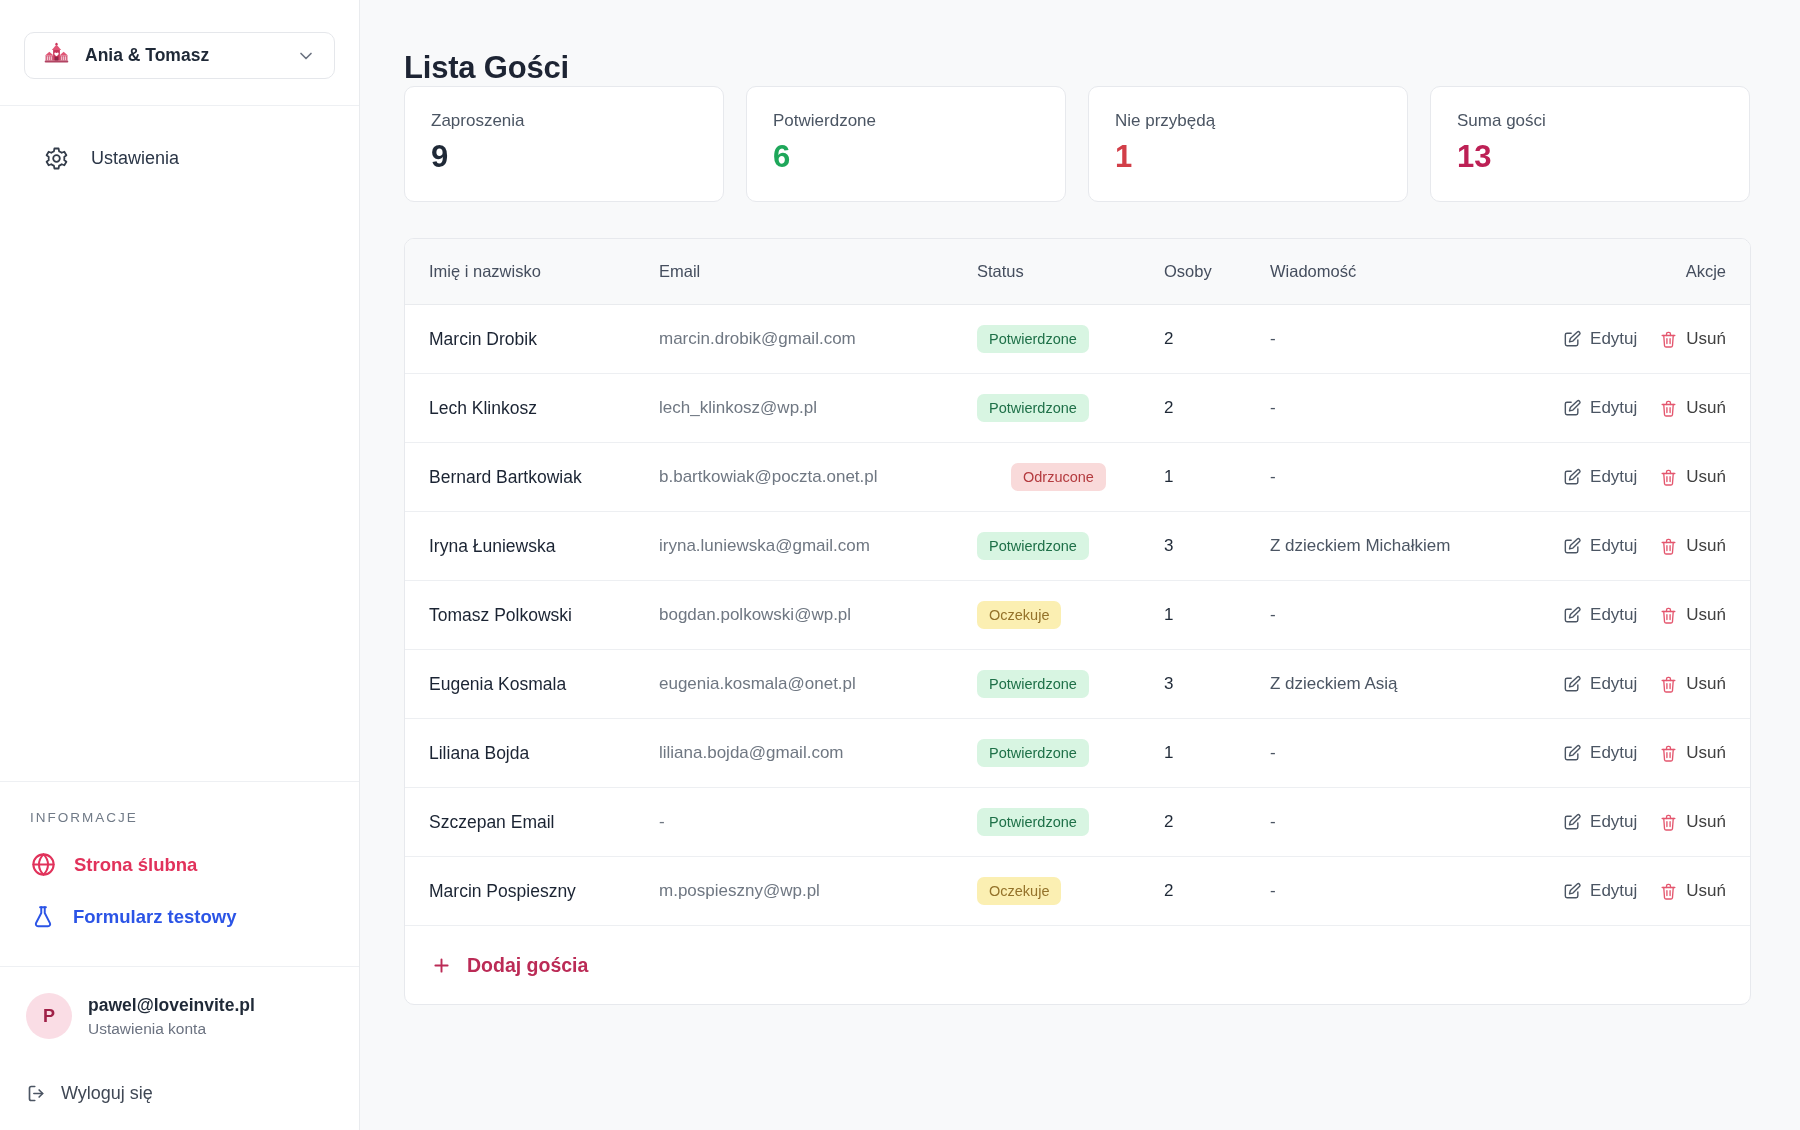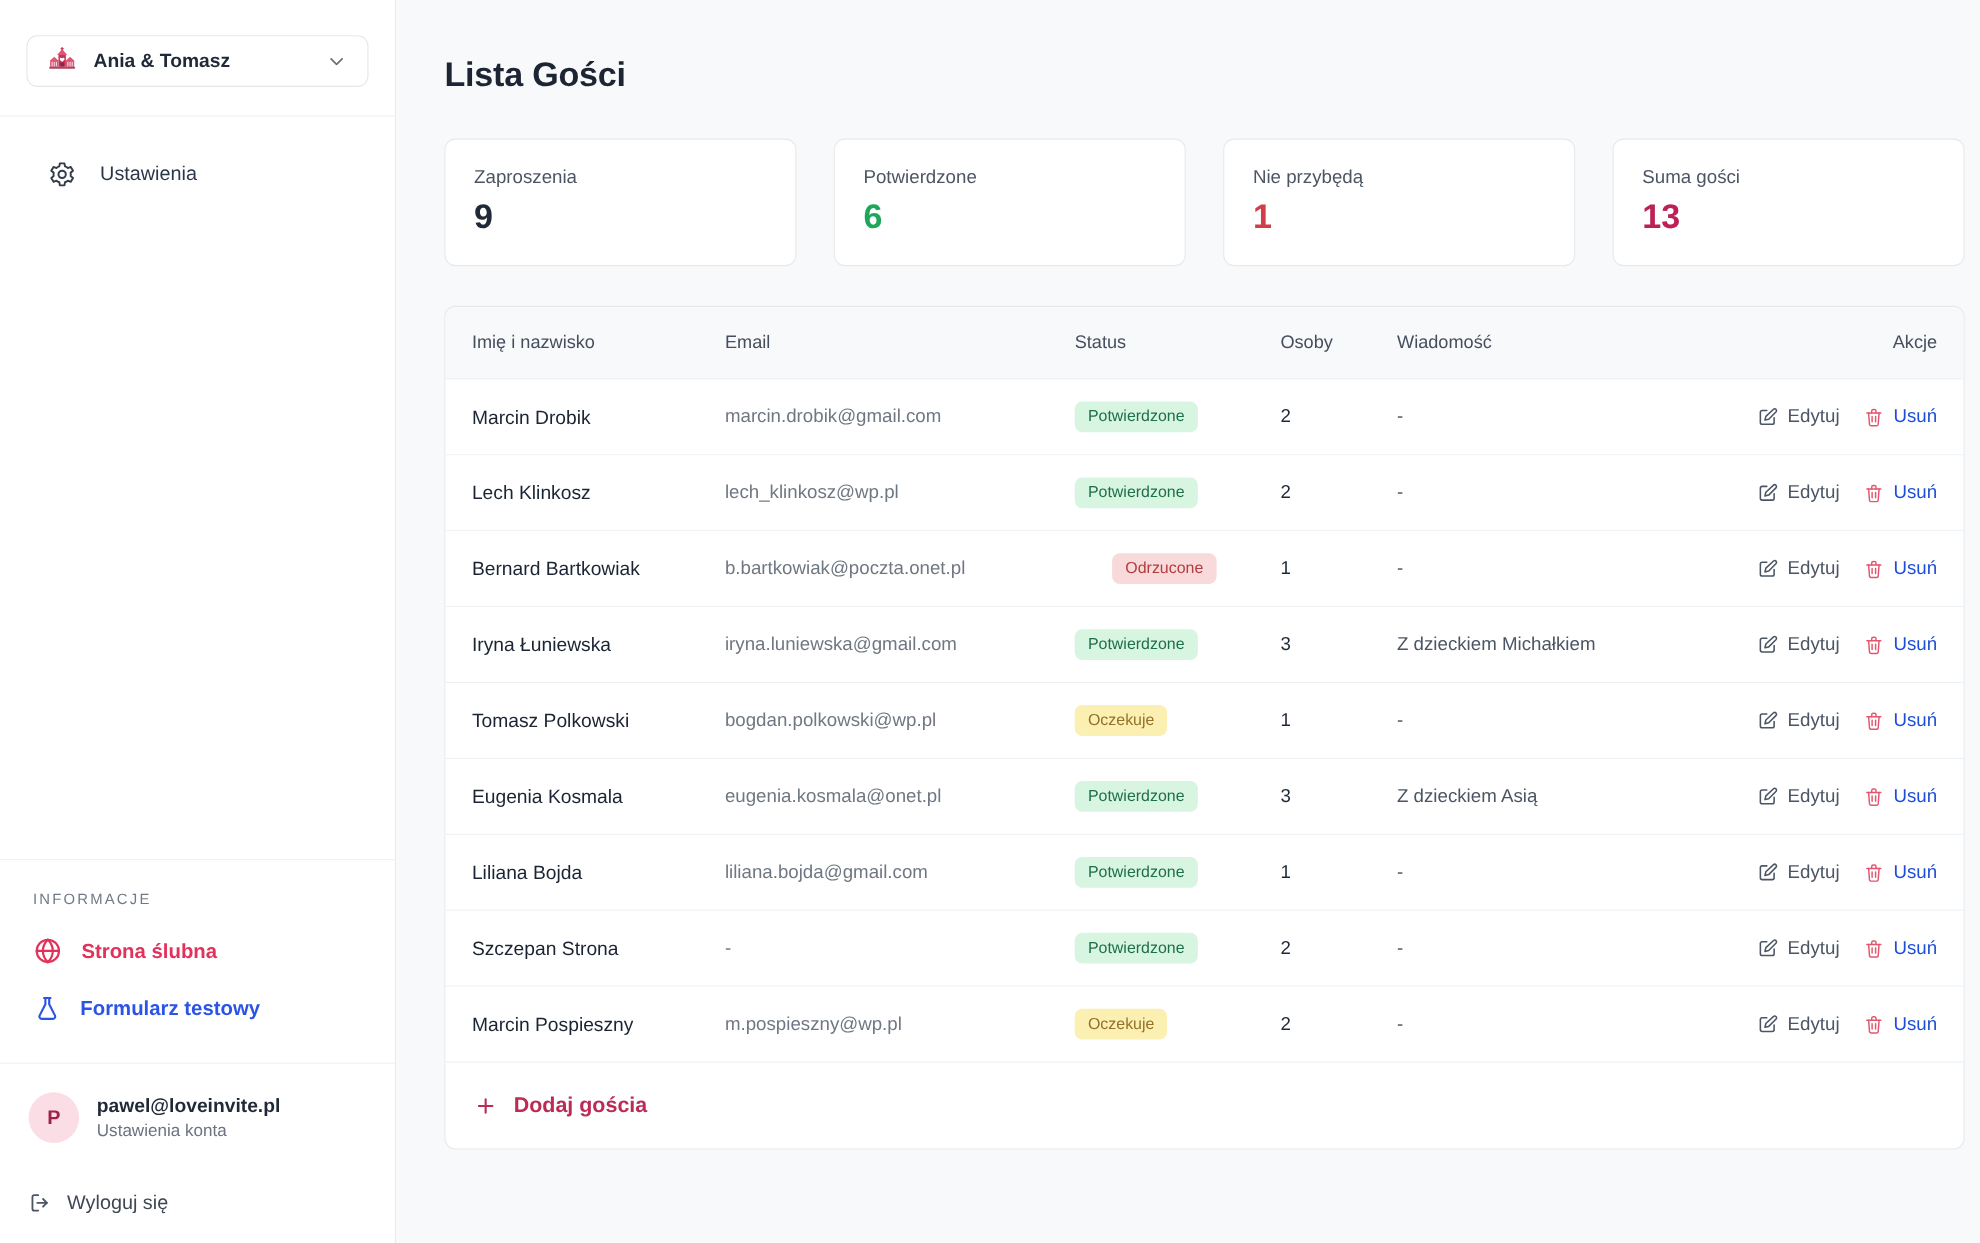--- a/index.html
+++ b/index.html
@@ -59,21 +59,21 @@
   }
   .user-email { font-size:17.5px; font-weight:600; color:#1f2937; }
   .user-sub { font-size:15.5px; color:#6b7280; margin-top:4px; }
   .logout-row {
     margin-top:44px; display:flex; align-items:center; gap:14px;
     color:#3f4754; font-size:18px; cursor:pointer;
   }
   
   .main { flex:1; padding:50px 49px 0 44px; }
   .page-title { font-size:31px; font-weight:700; color:#1d2433; letter-spacing:-0.2px; }
-  .stats { display:flex; gap:34px; margin-top:40px; }
+  .stats { display:flex; gap:22px; }
   .stat-card {
     width:320px; height:116px; background:#fff;
     border:1px solid #e7e9ed; border-radius:10px;
     padding:24px 26px;
   }
   .stat-label { font-size:17px; color:#4b5563; }
   .stat-value { font-size:31px; font-weight:700; margin-top:8px; color:#1f2937; }
   .table-card {
     margin-top:36px; background:#fff;
     border:1px solid #e7e9ed; border-radius:10px; overflow:hidden;
@@ -97,21 +97,21 @@
     display:inline-block; padding:6px 12px; border-radius:7px;
     font-size:14.5px; font-weight:500; line-height:1.15;
   }
   .c-actions { display:flex; justify-content:flex-end; align-items:center; gap:22px; }
   .act {
     display:flex; align-items:center; gap:8px;
     font-size:17px; background:none; border:none; cursor:pointer;
     font-family:"Liberation Sans", sans-serif; padding:0;
   }
   .act-edit { color:#4b5563; }
-  .act-del  { color:#1d4ed8; }
+  .act-del  { color:#404040; }
   .tfoot { height:78px; display:flex; align-items:center; padding:0 26px; }
   .add-btn {
     display:flex; align-items:center; gap:15px;
     color:#bb2b56; font-size:19.5px; font-weight:600;
     background:none; border:none; cursor:pointer;
     font-family:"Liberation Sans", sans-serif;
   }
   svg { display:block; }
 </style>
 </head>
@@ -405,21 +405,21 @@
           <path d="M9.5 7V5a2 2 0 0 1 2-2h1a2 2 0 0 1 2 2v2"></path>
           <path d="M6 7l1 13a2 2 0 0 0 2 1.5h6A2 2 0 0 0 17 20l1-13"></path>
           <path d="M10 11v6M14 11v6"></path>
         </svg>
         <span class="act-del-label">Usuń</span>
       </button>
     </div>
   </div>
 
   <div class="tgrid trow">
-    <div class="c-name">Szczepan Strona</div>
+    <div class="c-name">Szczepan Email</div>
     <div class="c-email">-</div>
     <div class="c-status"><span class="badge" style="background: rgb(216, 245, 226); color: rgb(30, 112, 72);">Potwierdzone</span></div>
     <div class="c-persons">2</div>
     <div class="c-message">-</div>
     <div class="c-actions">
       <button class="act act-edit">
         <svg width="20" height="20" viewBox="0 0 24 24" fill="none" stroke="#4b5563" stroke-width="1.7" stroke-linecap="round" stroke-linejoin="round">
           <path d="M11 5H6a2 2 0 0 0-2 2v11a2 2 0 0 0 2 2h11a2 2 0 0 0 2-2v-5"></path>
           <path d="M18.4 3.6a2 2 0 0 1 2.8 2.8L13.1 14.5 9 15.5l1-4.1z"></path>
         </svg>

